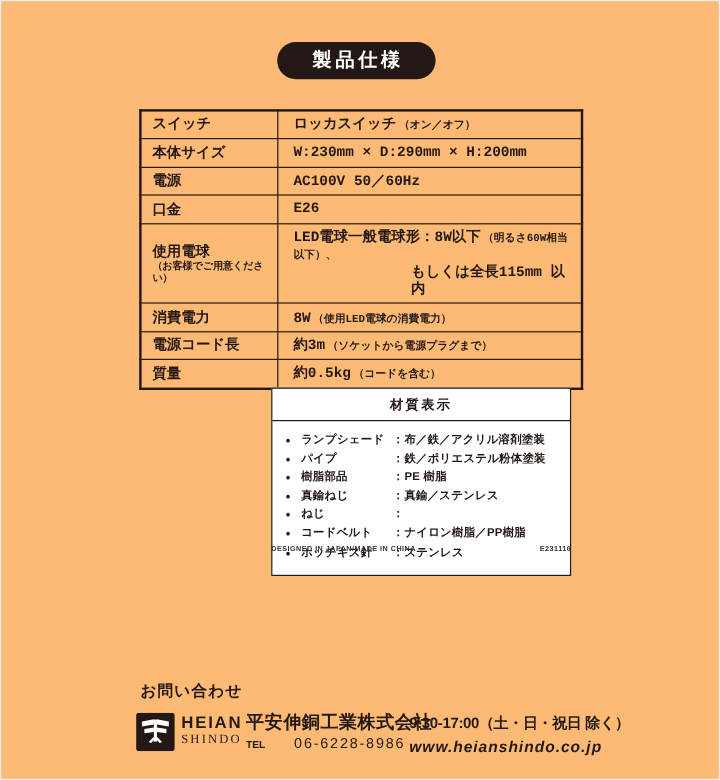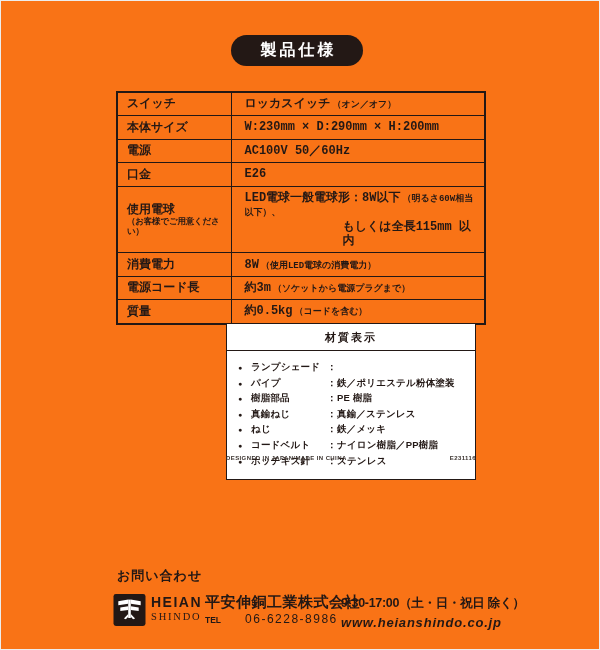--- a/index.html
+++ b/index.html
@@ -1,20 +1,20 @@
 <!DOCTYPE html>
 <html><head>
 <meta charset="utf-8">
 <style>
   * { margin:0; padding:0; box-sizing:border-box; }
   html,body { background:#ffffff; }
   .page {
     position:relative;
     width:600px; height:650px;
-    background:#f97316;
+    background:#fdba74;
     border:1px solid #ededed;
     font-family:"Liberation Sans","DejaVu Sans",sans-serif;
     color:#231815;
     overflow:hidden;
   }
 
   
   .badge {
     position:absolute; left:230px; top:34px;
     width:132px; height:31px;
@@ -156,20 +156,21 @@
     </tbody>
   </table>
 
   <div class="materials">
     <div class="materials-title">材質表示</div>
     <div class="materials-body">
       <div class="mat-row">
         <span class="mat-bullet">●</span>
         <span class="mat-label">ランプシェード</span>
         <span class="mat-colon">：</span>
+        <span class="mat-value">布／鉄／アクリル溶剤塗装</span>
       </div>
       <div class="mat-row">
         <span class="mat-bullet">●</span>
         <span class="mat-label">パイプ</span>
         <span class="mat-colon">：</span>
         <span class="mat-value">鉄／ポリエステル粉体塗装</span>
       </div>
       <div class="mat-row">
         <span class="mat-bullet">●</span>
         <span class="mat-label">樹脂部品</span>
@@ -179,21 +180,20 @@
       <div class="mat-row">
         <span class="mat-bullet">●</span>
         <span class="mat-label">真鍮ねじ</span>
         <span class="mat-colon">：</span>
         <span class="mat-value">真鍮／ステンレス</span>
       </div>
       <div class="mat-row">
         <span class="mat-bullet">●</span>
         <span class="mat-label">ねじ</span>
         <span class="mat-colon">：</span>
-        <span class="mat-value">鉄／メッキ</span>
       </div>
       <div class="mat-row">
         <span class="mat-bullet">●</span>
         <span class="mat-label">コードベルト</span>
         <span class="mat-colon">：</span>
         <span class="mat-value">ナイロン樹脂／PP樹脂</span>
       </div>
       <div class="mat-row">
         <span class="mat-bullet">●</span>
         <span class="mat-label">ホッチキス針</span>

